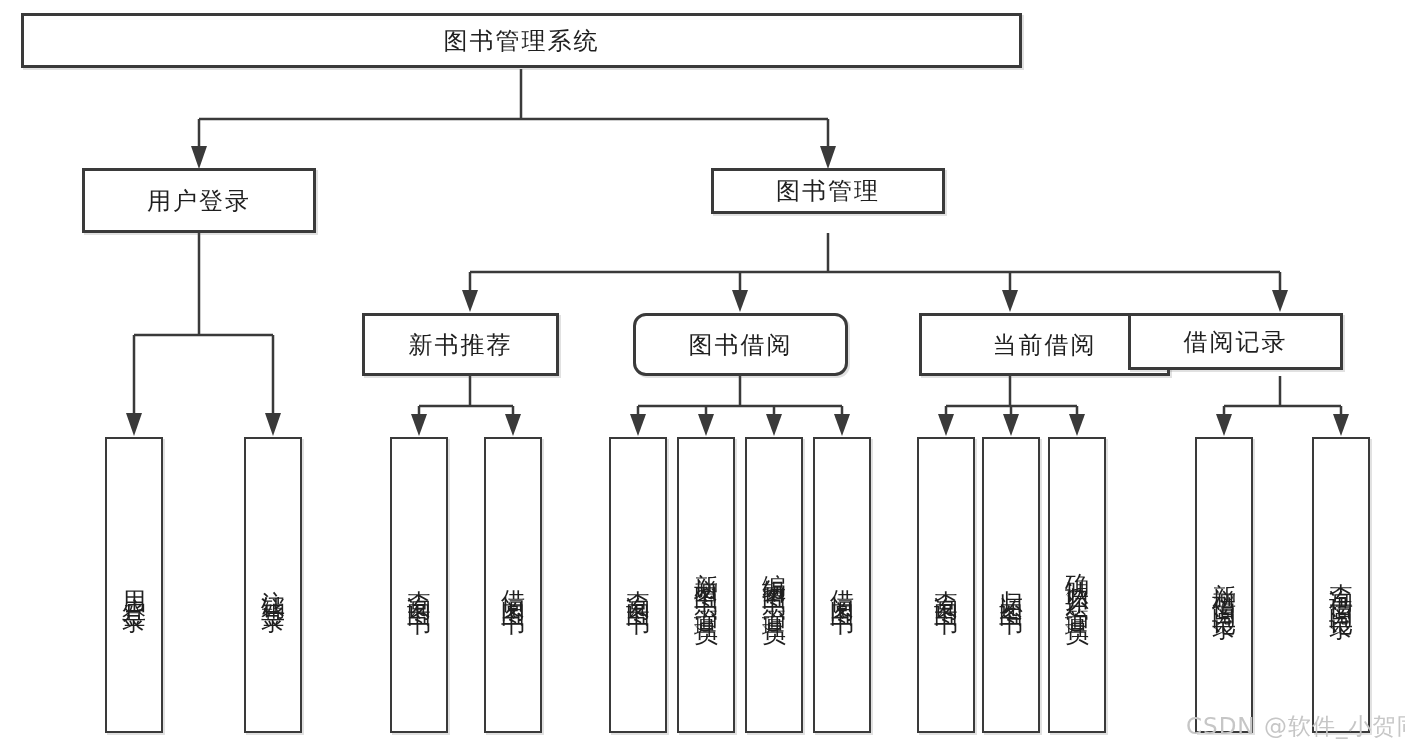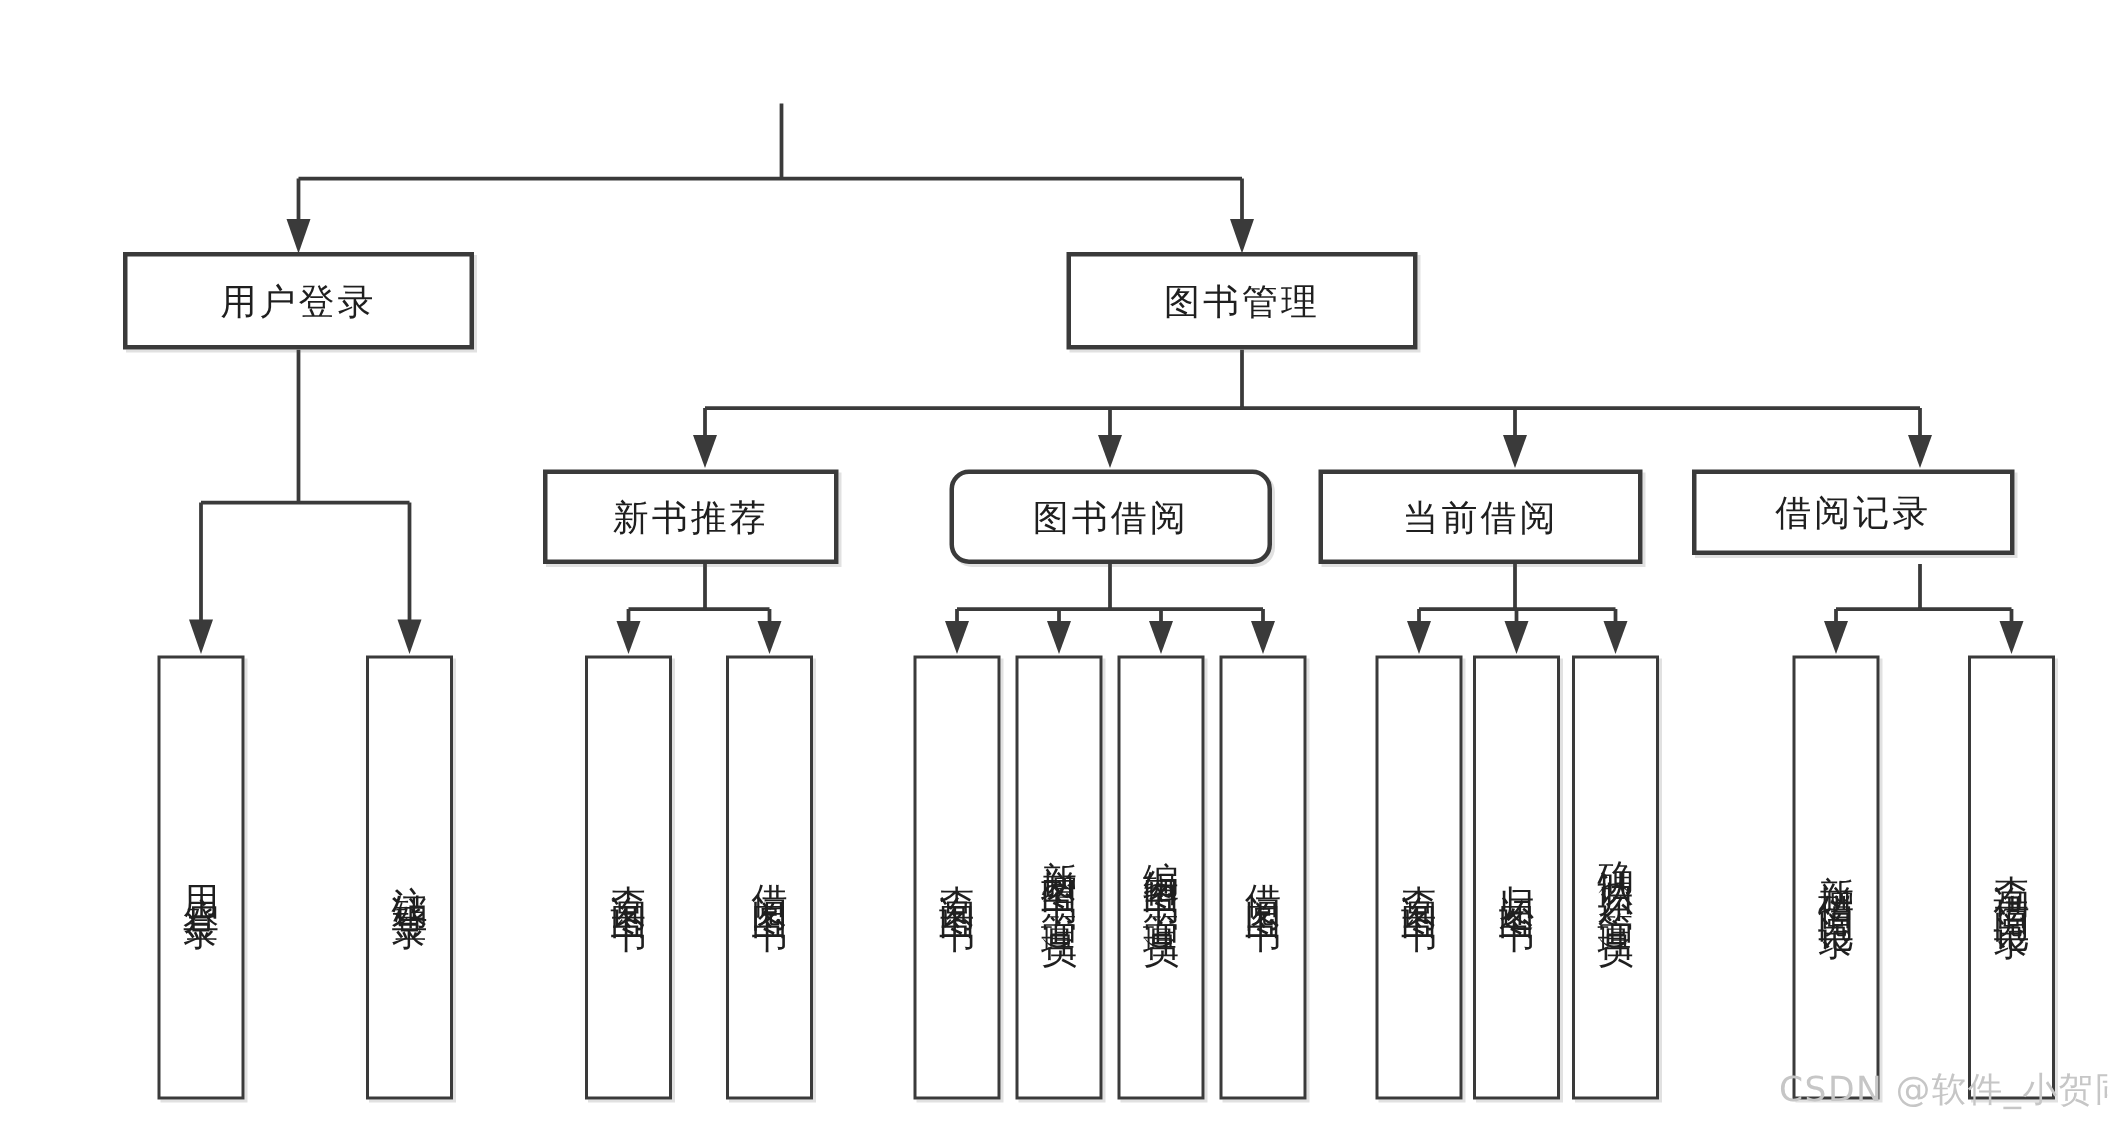--- a/index.html
+++ b/index.html
@@ -111,35 +111,38 @@
       <polygon points="766,414 782,414 774,436"></polygon>
       <polygon points="834,414 850,414 842,436"></polygon>
       <polygon points="938,414 954,414 946,436"></polygon>
       <polygon points="1003,414 1019,414 1011,436"></polygon>
       <polygon points="1069,414 1085,414 1077,436"></polygon>
       <polygon points="1216,414 1232,414 1224,436"></polygon>
       <polygon points="1333,414 1349,414 1341,436"></polygon>
     </g>
   </svg>
 
+  <div class="box root" style="left:21px; top:13px; width:1001px; height:55px;">
+    <span class="label-h">图书管理系统</span>
+  </div>
 
   <div class="box" style="left:82px; top:168px; width:234px; height:65px;">
     <span class="label-h">用户登录</span>
   </div>
-  <div class="box" style="left:711px; top:168px; width:234px; height:65px;">
+  <div class="box" style="left:711px; top:168px; width:234px; height:46px;">
     <span class="label-h">图书管理</span>
   </div>
 
   <div class="box" style="left:362px; top:313px; width:197px; height:63px;">
     <span class="label-h">新书推荐</span>
   </div>
   <div class="box" style="left:633px; top:313px; width:215px; height:63px;border-radius:13px;">
     <span class="label-h">图书借阅</span>
   </div>
-  <div class="box" style="left:879px; top:313px; width:216px; height:63px;">
+  <div class="box" style="left:919px; top:313px; width:251px; height:63px;">
     <span class="label-h">当前借阅</span>
   </div>
   <div class="box" style="left:1128px; top:313px; width:215px; height:57px;">
     <span class="label-h">借阅记录</span>
   </div>
 
   <div class="box leaf" style="left:105px; top:437px; width:58px; height:296px;">
     <span class="label-v">用户登录</span>
   </div>
   <div class="box leaf" style="left:244px; top:437px; width:58px; height:296px;">

